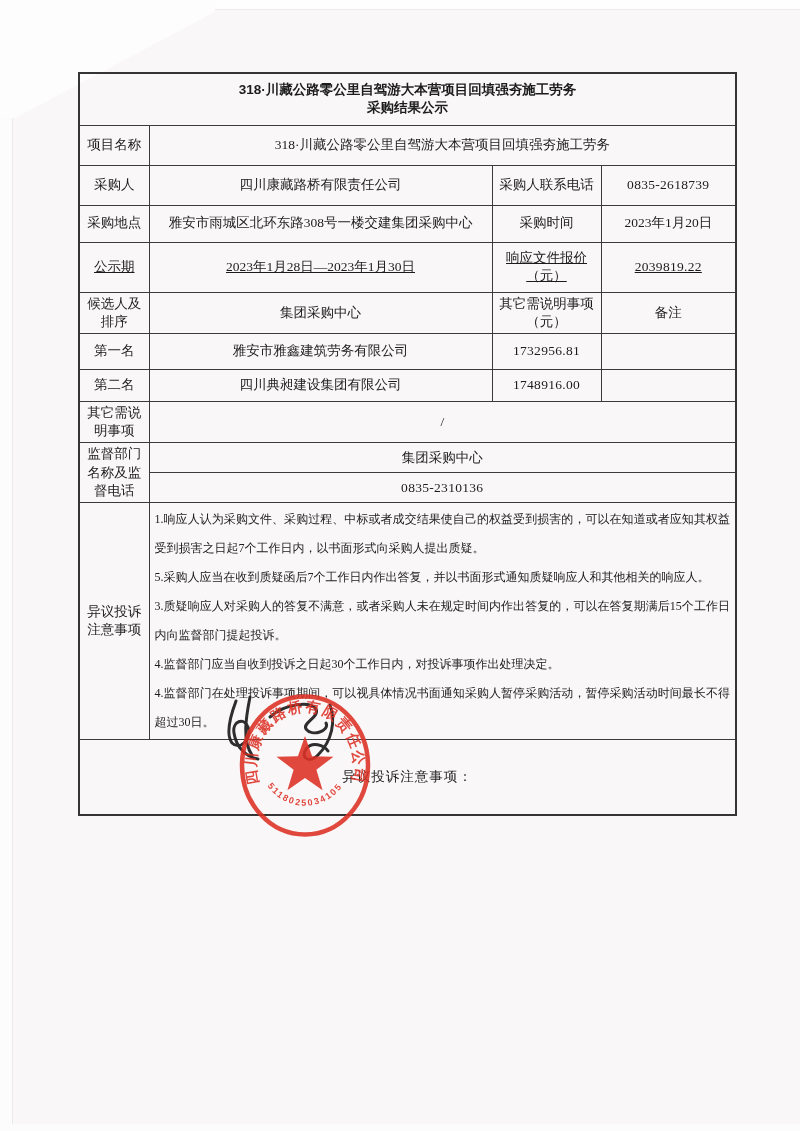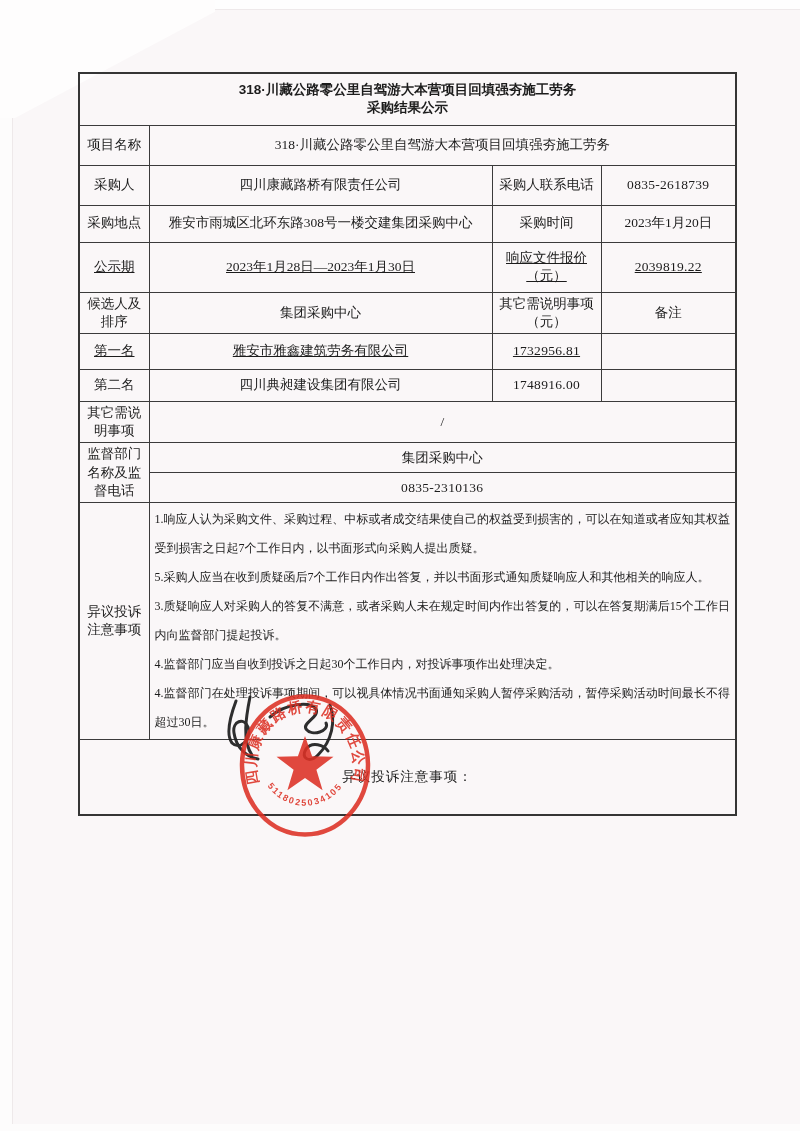--- a/index.html
+++ b/index.html
@@ -39,21 +39,21 @@
     font-size:13.5px;
     line-height:1.35;
     padding:2px 5px;
     overflow:hidden;
   }
   table.doc{border:2px solid #353535;}
   .r-title{height:52px;}
   .r-40{height:40px;}
   .r-37{height:37px;}
   .r-50{height:50px;text-decoration:underline;}
-  .r-36{height:36px;text-decoration:underline;}
+  .r-36{height:36px;}
   .r-32{height:32px;}
   .r-27{height:27px;}
   .r-obj{height:203px;}
   .r-sign{height:75px;}
 
   td.title-cell{
     font-family:"Liberation Sans","DejaVu Sans",sans-serif;
     font-weight:bold;
     font-size:19px;
     line-height:25px;

